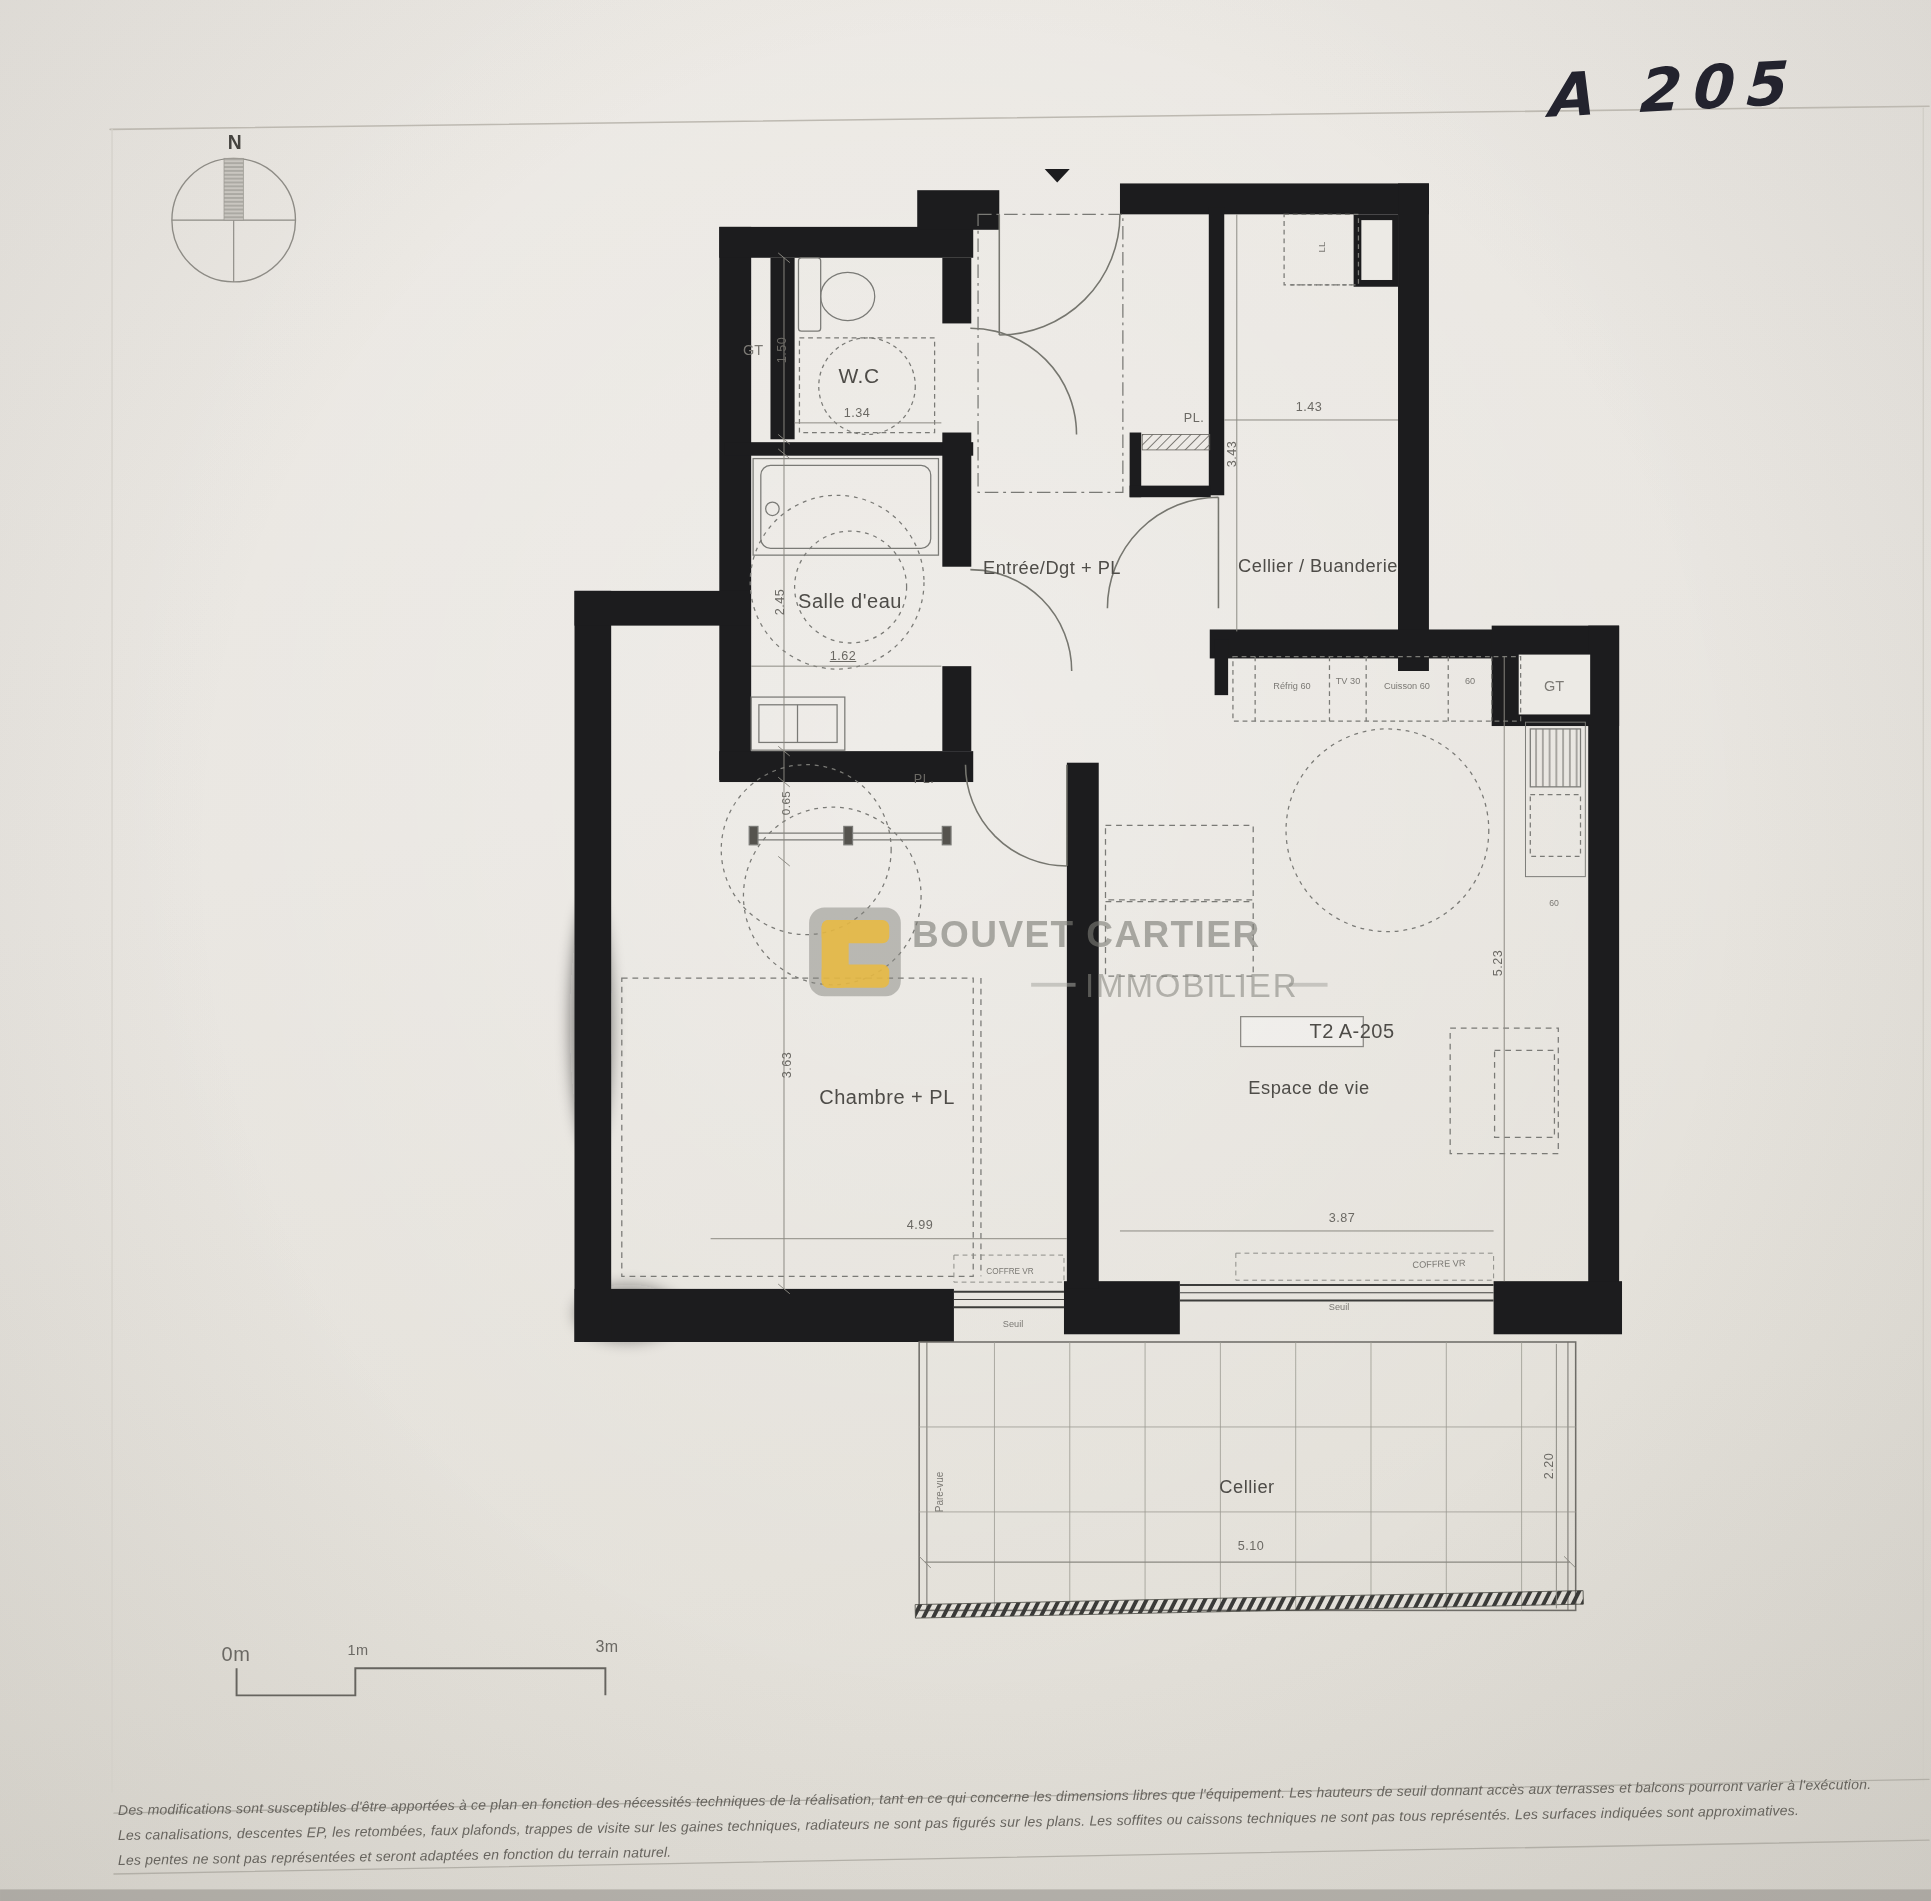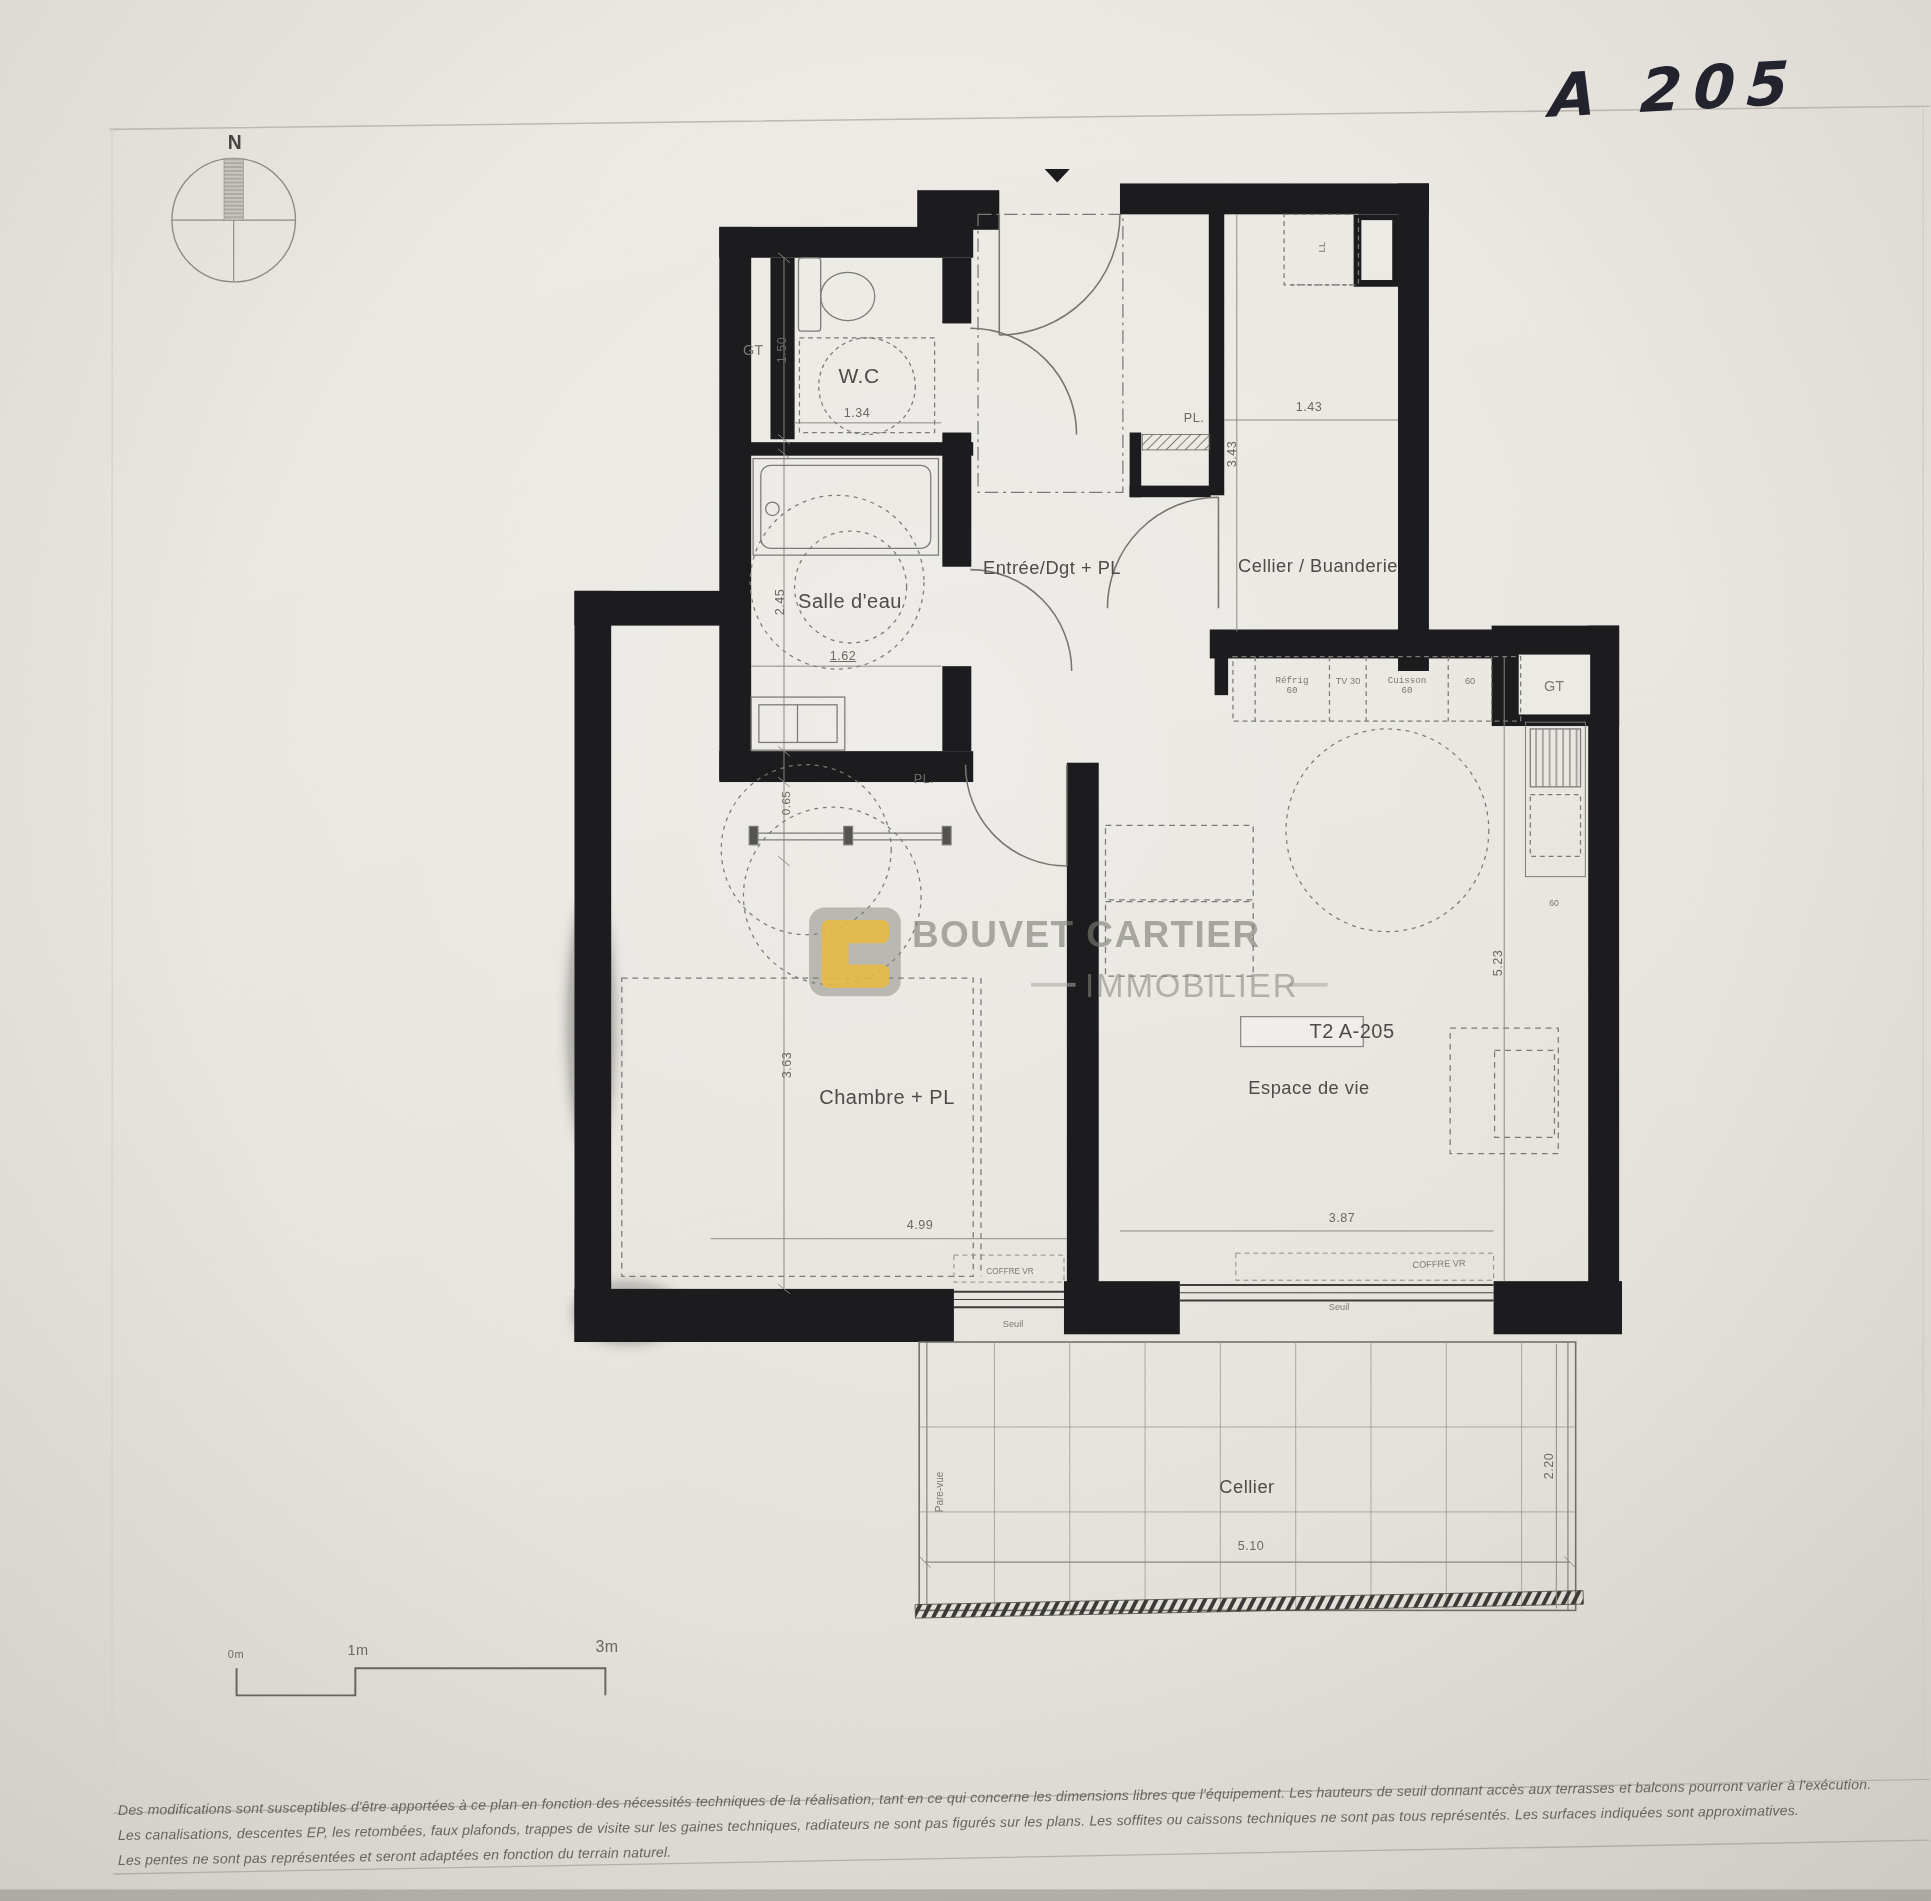--- a/index.html
+++ b/index.html
@@ -10,21 +10,21 @@
     font-family:"Liberation Sans", sans-serif;}
   .vignette{position:absolute;inset:0;pointer-events:none;
     background:radial-gradient(ellipse at 50% 45%, rgba(0,0,0,0) 55%, rgba(60,55,45,0.10) 100%);}
   svg{position:absolute;left:0;top:0;}
   .lb{position:absolute;transform:translate(-50%,-50%);white-space:nowrap;
       color:#55534e;letter-spacing:0.5px;}
   .rot{transform:translate(-50%,-50%) rotate(-90deg);}
   .dim{color:#6b6964;}
   .room{color:#4e4c48;}
   .tiny{color:#7b7974;letter-spacing:0;}
-  .wrap{white-space:normal;text-align:center;line-height:1.1;font-family:Liberation Mono, monospace;}
+  .wrap{white-space:normal;text-align:center;line-height:1.1;}
   .hand{font-family:"DejaVu Sans",sans-serif;font-weight:bold;font-style:italic;
         color:#23232e;letter-spacing:11.6px;transform:translate(-50%,-50%) rotate(-3deg) skewX(-6deg);}
   .logo1{font-weight:bold;color:rgba(125,124,118,0.62);letter-spacing:1.4px;transform:translate(0,-50%);}
   .logo2{color:rgba(135,134,128,0.58);letter-spacing:1.9px;transform:translate(0,-50%);}
   .disc{position:absolute;left:118px;font-style:italic;font-size:14px;color:#67645e;
         transform-origin:left center;transform:rotate(-0.85deg);white-space:nowrap;letter-spacing:0.2px;}
 </style>
 </head>
 <body>
 
@@ -264,21 +264,21 @@
   <span class="lb tiny" style="left:1010px;top:1271px;font-size:8.2px;">COFFRE VR</span>
   <span class="lb tiny" style="left:1013px;top:1324px;font-size:9.2px;">Seuil</span>
   <span class="lb tiny" style="left:1439px;top:1264px;font-size:9.2px;transform:translate(-50%,-50%) rotate(-2deg);">COFFRE VR</span>
   <span class="lb tiny" style="left:1339px;top:1307px;font-size:9.2px;">Seuil</span>
 
   <span class="lb room" style="left:1247px;top:1487px;font-size:18.3px;">Cellier</span>
   <span class="lb dim" style="left:1251px;top:1546px;font-size:12.6px;">5.10</span>
   <span class="lb dim rot" style="left:1549px;top:1466px;font-size:12.6px;">2.20</span>
   <span class="lb tiny rot" style="left:939px;top:1492px;font-size:10px;">Pare-vue</span>
 
-  <span class="lb dim" style="left:236px;top:1654px;font-size:11px;">0m</span>
+  <span class="lb dim" style="left:236px;top:1654px;font-size:20px;">0m</span>
   <span class="lb dim" style="left:358px;top:1650px;font-size:14.5px;">1m</span>
   <span class="lb dim" style="left:607px;top:1647px;font-size:16px;">3m</span>
 
   <span class="lb logo1" style="left:912px;top:935px;font-size:37px;">BOUVET CARTIER</span>
   <span class="lb logo2" style="left:1085px;top:986px;font-size:33px;">IMMOBILIER</span>
 
   <span class="disc" style="top:1802px;">Des modifications sont susceptibles d'être apportées à ce plan en fonction des nécessités techniques de la réalisation, tant en ce qui concerne les dimensions libres que l'équipement. Les hauteurs de seuil donnant accès aux terrasses et balcons pourront varier à l'exécution.</span>
   <span class="disc" style="top:1827px;">Les canalisations, descentes EP, les retombées, faux plafonds, trappes de visite sur les gaines techniques, radiateurs ne sont pas figurés sur les plans. Les soffites ou caissons techniques ne sont pas tous représentés. Les surfaces indiquées sont approximatives.</span>
   <span class="disc" style="top:1852px;">Les pentes ne sont pas représentées et seront adaptées en fonction du terrain naturel.</span>
 </div>

